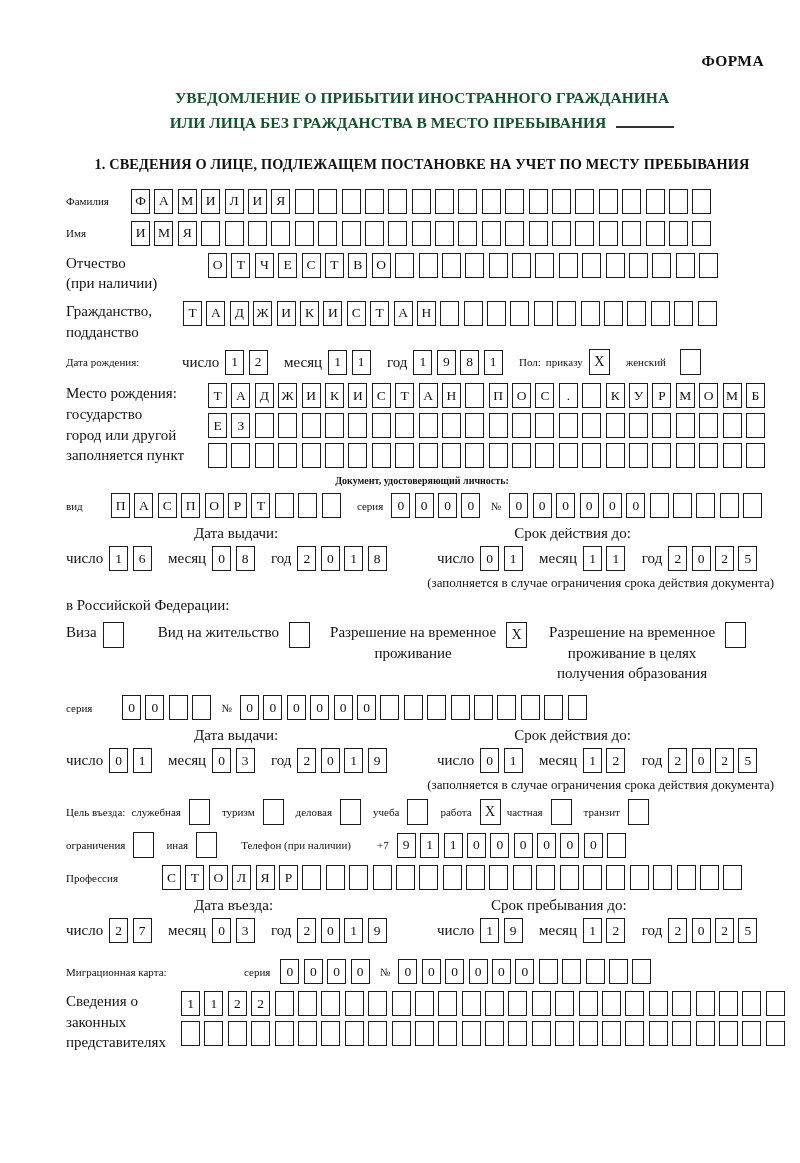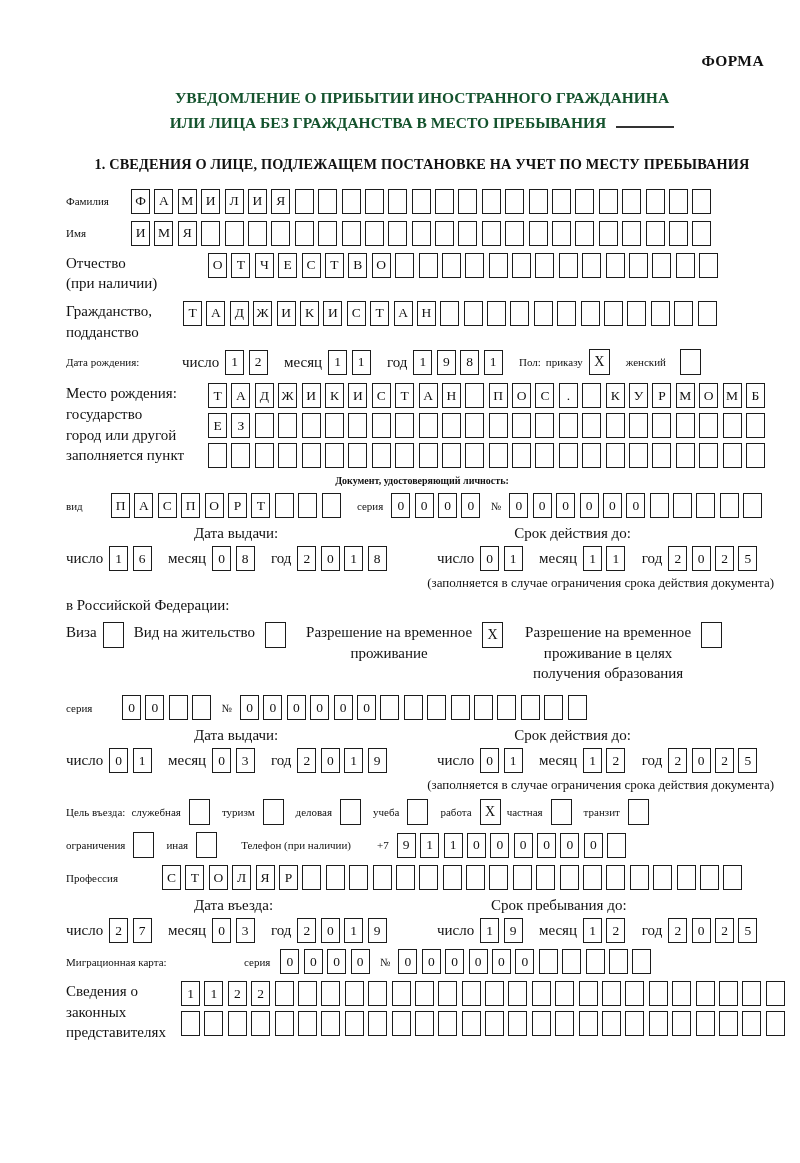--- a/index.html
+++ b/index.html
@@ -47,21 +47,21 @@
   .note{font-size:13px;text-align:right;margin:0 4px 6px 0;}
 
   .intro{font-size:15px;margin:4px 0 10px 0;}
   .intro2{font-size:15px;margin:0 0 8px 0;}
 
   
   .opts{display:flex;align-items:flex-start;margin-bottom:12px;}
   .opt{display:flex;align-items:flex-start;}
   .opt .opt-label{font-size:15px;white-space:pre-line;text-align:center;line-height:1.35;}
   .opt .checkbox{margin-left:10px;margin-top:0;}
-  .gap1{margin-left:10px;}
+  .gap1{margin-left:34px;}
   .gap2{margin-left:20px;}
   .gap3{margin-left:22px;}
 
   .mlr{margin:0 8px 0 12px;}
   .mls{margin:0 8px 0 6px;}
 
   
   .purpose .checkbox{margin-left:8px;}
   .purpose .lbl{margin-left:12px;}
   .purpose .lbl.first{margin-left:0;}
@@ -575,21 +575,21 @@
           <span class="cell">1</span>
           <span class="cell">2</span>
           <span class="dlab">год</span>
           <span class="cell">2</span>
           <span class="cell">0</span>
           <span class="cell">2</span>
           <span class="cell">5</span>
         </span>
     </div>
 
-    <div class="row" style="margin-top:6px;">
+    <div class="row" style="margin-top:16px;">
       <span class="lbl" style="width:178px;">Миграционная карта:</span>
       <span class="lbl" style="margin-right:10px;">серия</span>
       <span class="cells">
           <span class="cell">0</span>
           <span class="cell">0</span>
           <span class="cell">0</span>
           <span class="cell">0</span>
         </span>
       <span class="lbl mls">№</span>
       <span class="cells">

